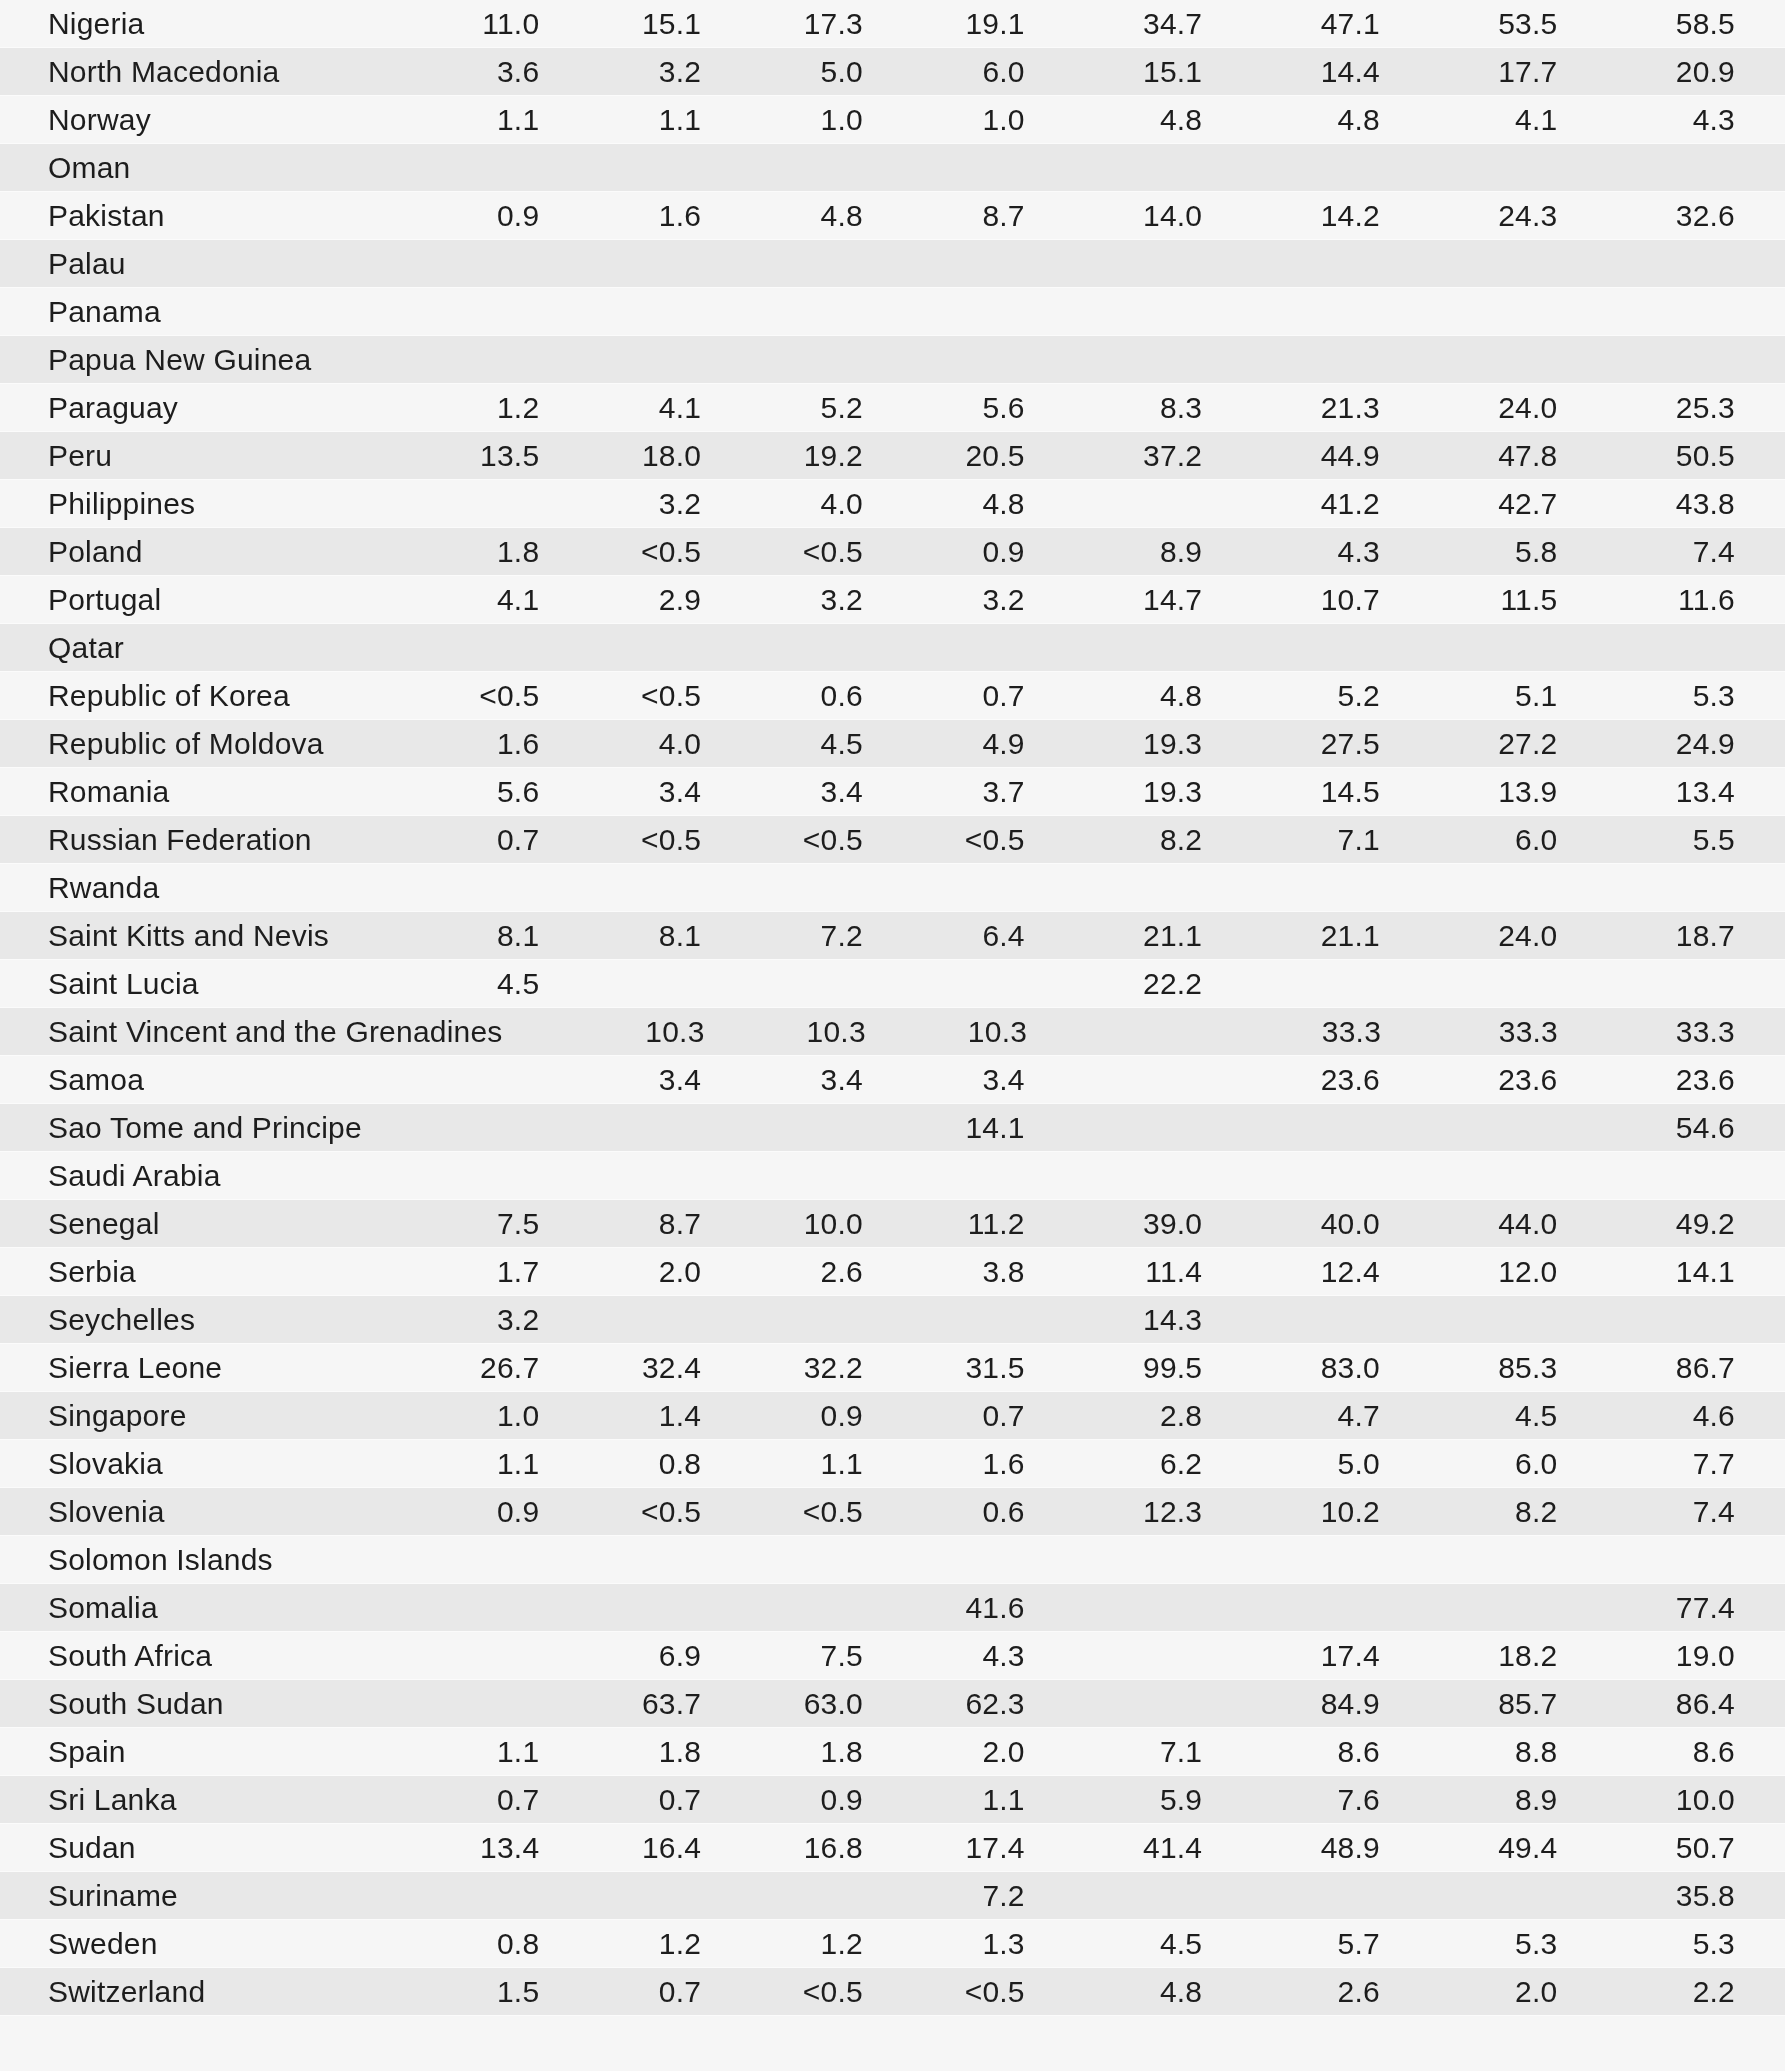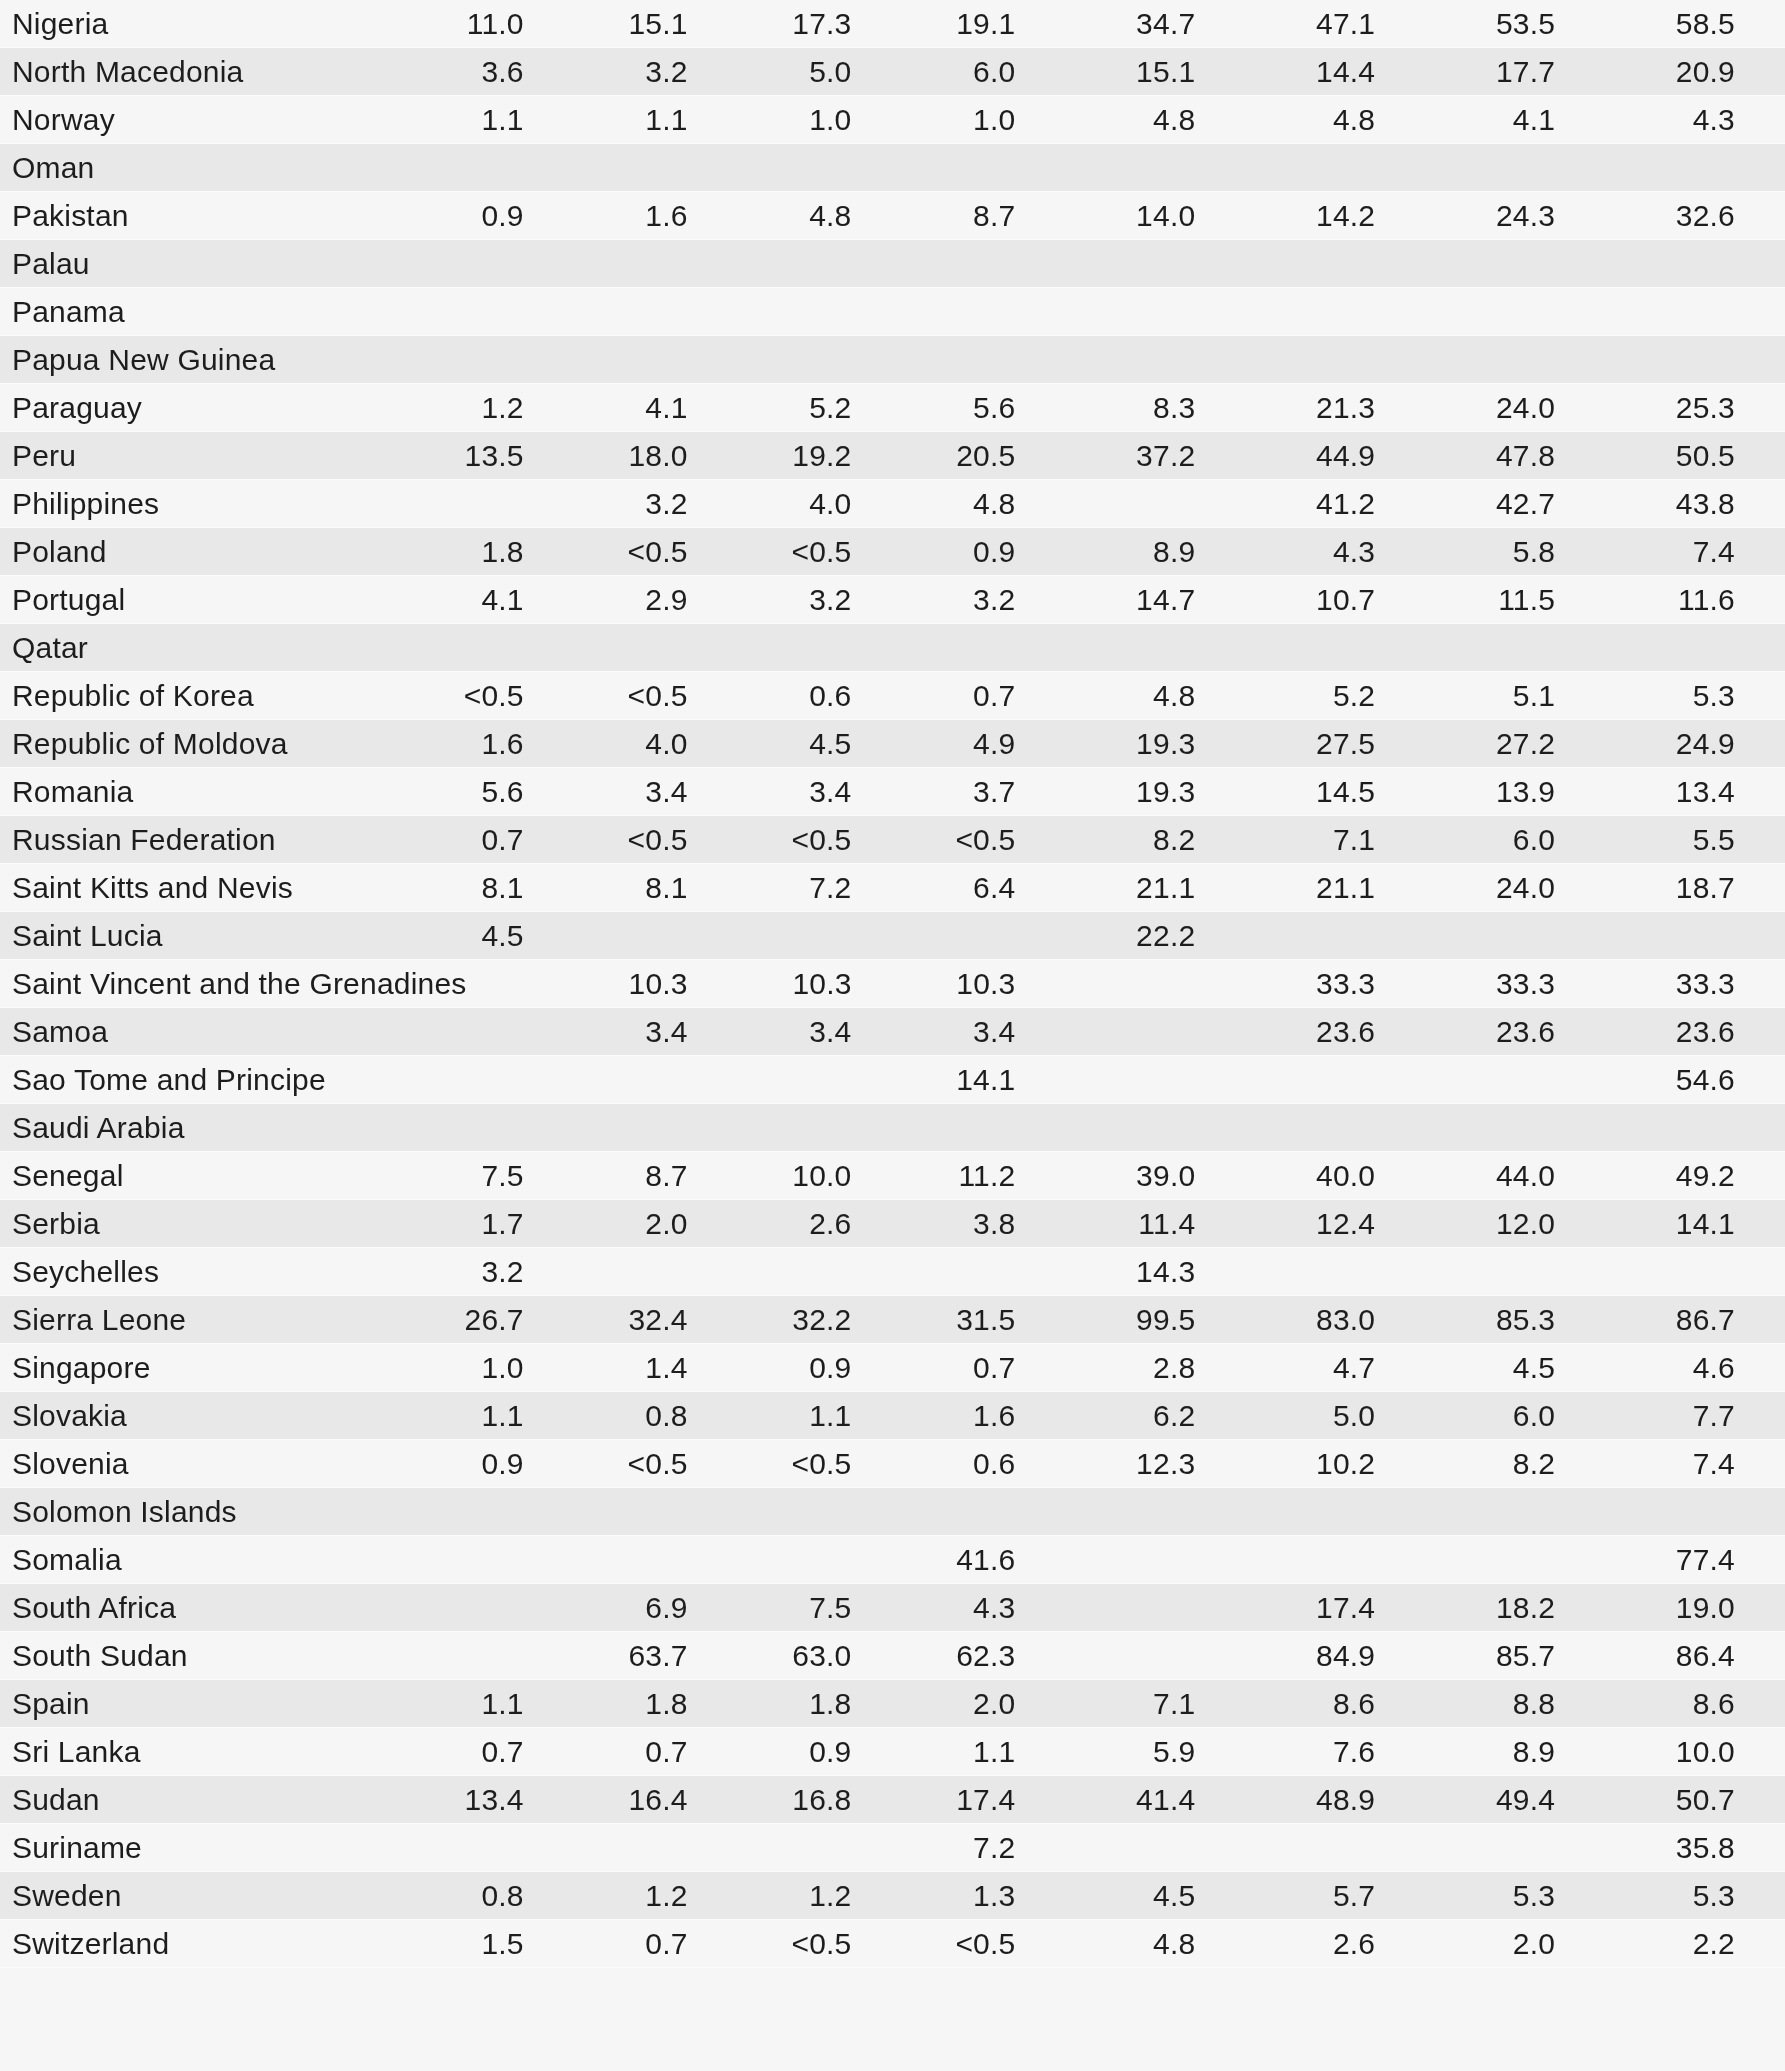--- a/index.html
+++ b/index.html
@@ -30,23 +30,24 @@
   .row:nth-child(even) { background: #e8e8e8; }
   .cell {
     font-size: 30px;
     line-height: 1;
     white-space: nowrap;
     letter-spacing: 0.2px;
   }
   .cell.label {
     width: 360px;
     box-sizing: border-box;
-    padding-left: 12px;
+    padding-left: 26px;
     text-align: left;
     overflow: visible;
+    margin-left: 22px;
   }
   .cell.num {
     width: 164px;
     text-align: right;
   }
   .cell.num.g2 {
     width: 180px;
   }
   .spacer {
     width: 51px;
@@ -284,20 +285,32 @@
     <div class="cell num g1">&lt;0.5</div>
     <div class="cell num g1">&lt;0.5</div>
     <div class="cell num g1">&lt;0.5</div>
     <div class="cell num g2">8.2</div>
     <div class="cell num g2">7.1</div>
     <div class="cell num g2">6.0</div>
     <div class="cell num g2">5.5</div>
     <div class="spacer"></div>
   </div>
 
+  <div class="row">
+    <div class="cell label">Rwanda</div>
+    <div class="cell num g1"></div>
+    <div class="cell num g1"></div>
+    <div class="cell num g1"></div>
+    <div class="cell num g1"></div>
+    <div class="cell num g2"></div>
+    <div class="cell num g2"></div>
+    <div class="cell num g2"></div>
+    <div class="cell num g2"></div>
+    <div class="spacer"></div>
+  </div>
 
   <div class="row">
     <div class="cell label">Saint Kitts and Nevis</div>
     <div class="cell num g1">8.1</div>
     <div class="cell num g1">8.1</div>
     <div class="cell num g1">7.2</div>
     <div class="cell num g1">6.4</div>
     <div class="cell num g2">21.1</div>
     <div class="cell num g2">21.1</div>
     <div class="cell num g2">24.0</div>

